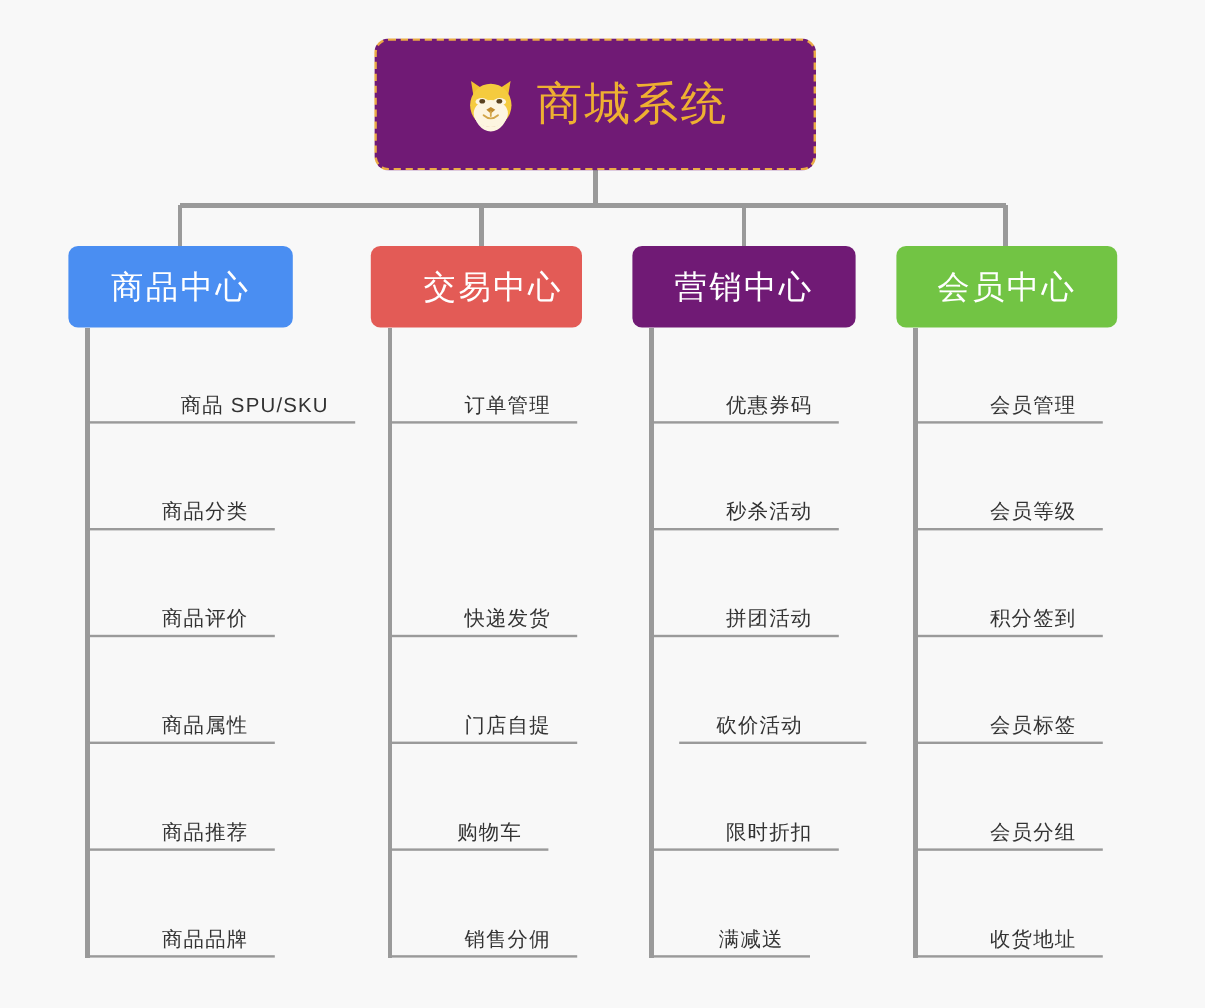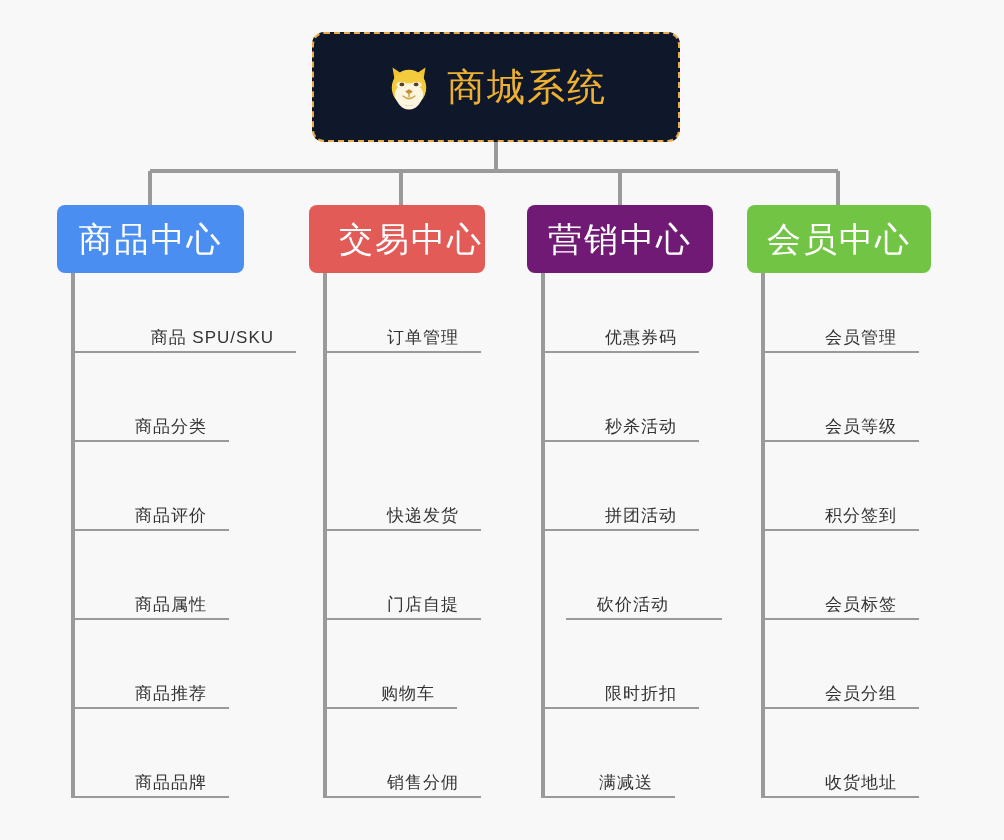--- a/index.html
+++ b/index.html
@@ -63,21 +63,21 @@
     position: absolute;
     top: 205px;
     height: 68px;
     border-radius: 8px;
     display: flex;
     align-items: center;
     justify-content: center;
     box-sizing: border-box;
   }
   .cat-label {
-    font-size: 34px;
+    font-size: 27px;
     color: #ffffff;
     letter-spacing: 2px;
     line-height: 1;
   }
 
   .cat-0 { left: 57px;  width: 187px; }
   .cat-1 { left: 309px; width: 176px; padding-left: 28px; }
   .cat-2 { left: 527px; width: 186px; }
   .cat-3 { left: 747px; width: 184px; }
 
@@ -117,21 +117,21 @@
       <path d="M620,171 L620,205"></path>
       <path d="M838,171 L838,205"></path>
 
       <path d="M73,273 L73,798"></path>
       <path d="M325,273 L325,798"></path>
       <path d="M543,273 L543,798"></path>
       <path d="M763,273 L763,798"></path>
     </g>
   </svg>
 
-  <div class="root-node" style="border-color: rgb(234, 171, 70); background: #0f172a;">
+  <div class="root-node" style="border-color: rgb(234, 171, 70); background: #701a75;">
     <span class="dog-icon">
       <svg viewBox="0 0 64 64" width="48" height="48" xmlns="http://www.w3.org/2000/svg">
         <path d="M10 6 L13 24 L22 14 Z" fill="#f2c230"></path>
         <path d="M54 6 L51 24 L42 14 Z" fill="#f2c230"></path>
         <ellipse cx="32" cy="33" rx="23" ry="24" fill="#f5cb3e"></ellipse>
         <path d="M13 38 a19 19 0 0 0 38 0 a19 24 0 0 1 -38 0 Z" fill="#fdf5e0"></path>
         <ellipse cx="32" cy="42" rx="19" ry="15" fill="#fdf5e0"></ellipse>
         <ellipse cx="22" cy="29" rx="7" ry="4" fill="#fdf5e0"></ellipse>
         <ellipse cx="42" cy="29" rx="7" ry="4" fill="#fdf5e0"></ellipse>
         <ellipse cx="22.5" cy="28.5" rx="3.2" ry="2.6" fill="#5a4320"></ellipse>

